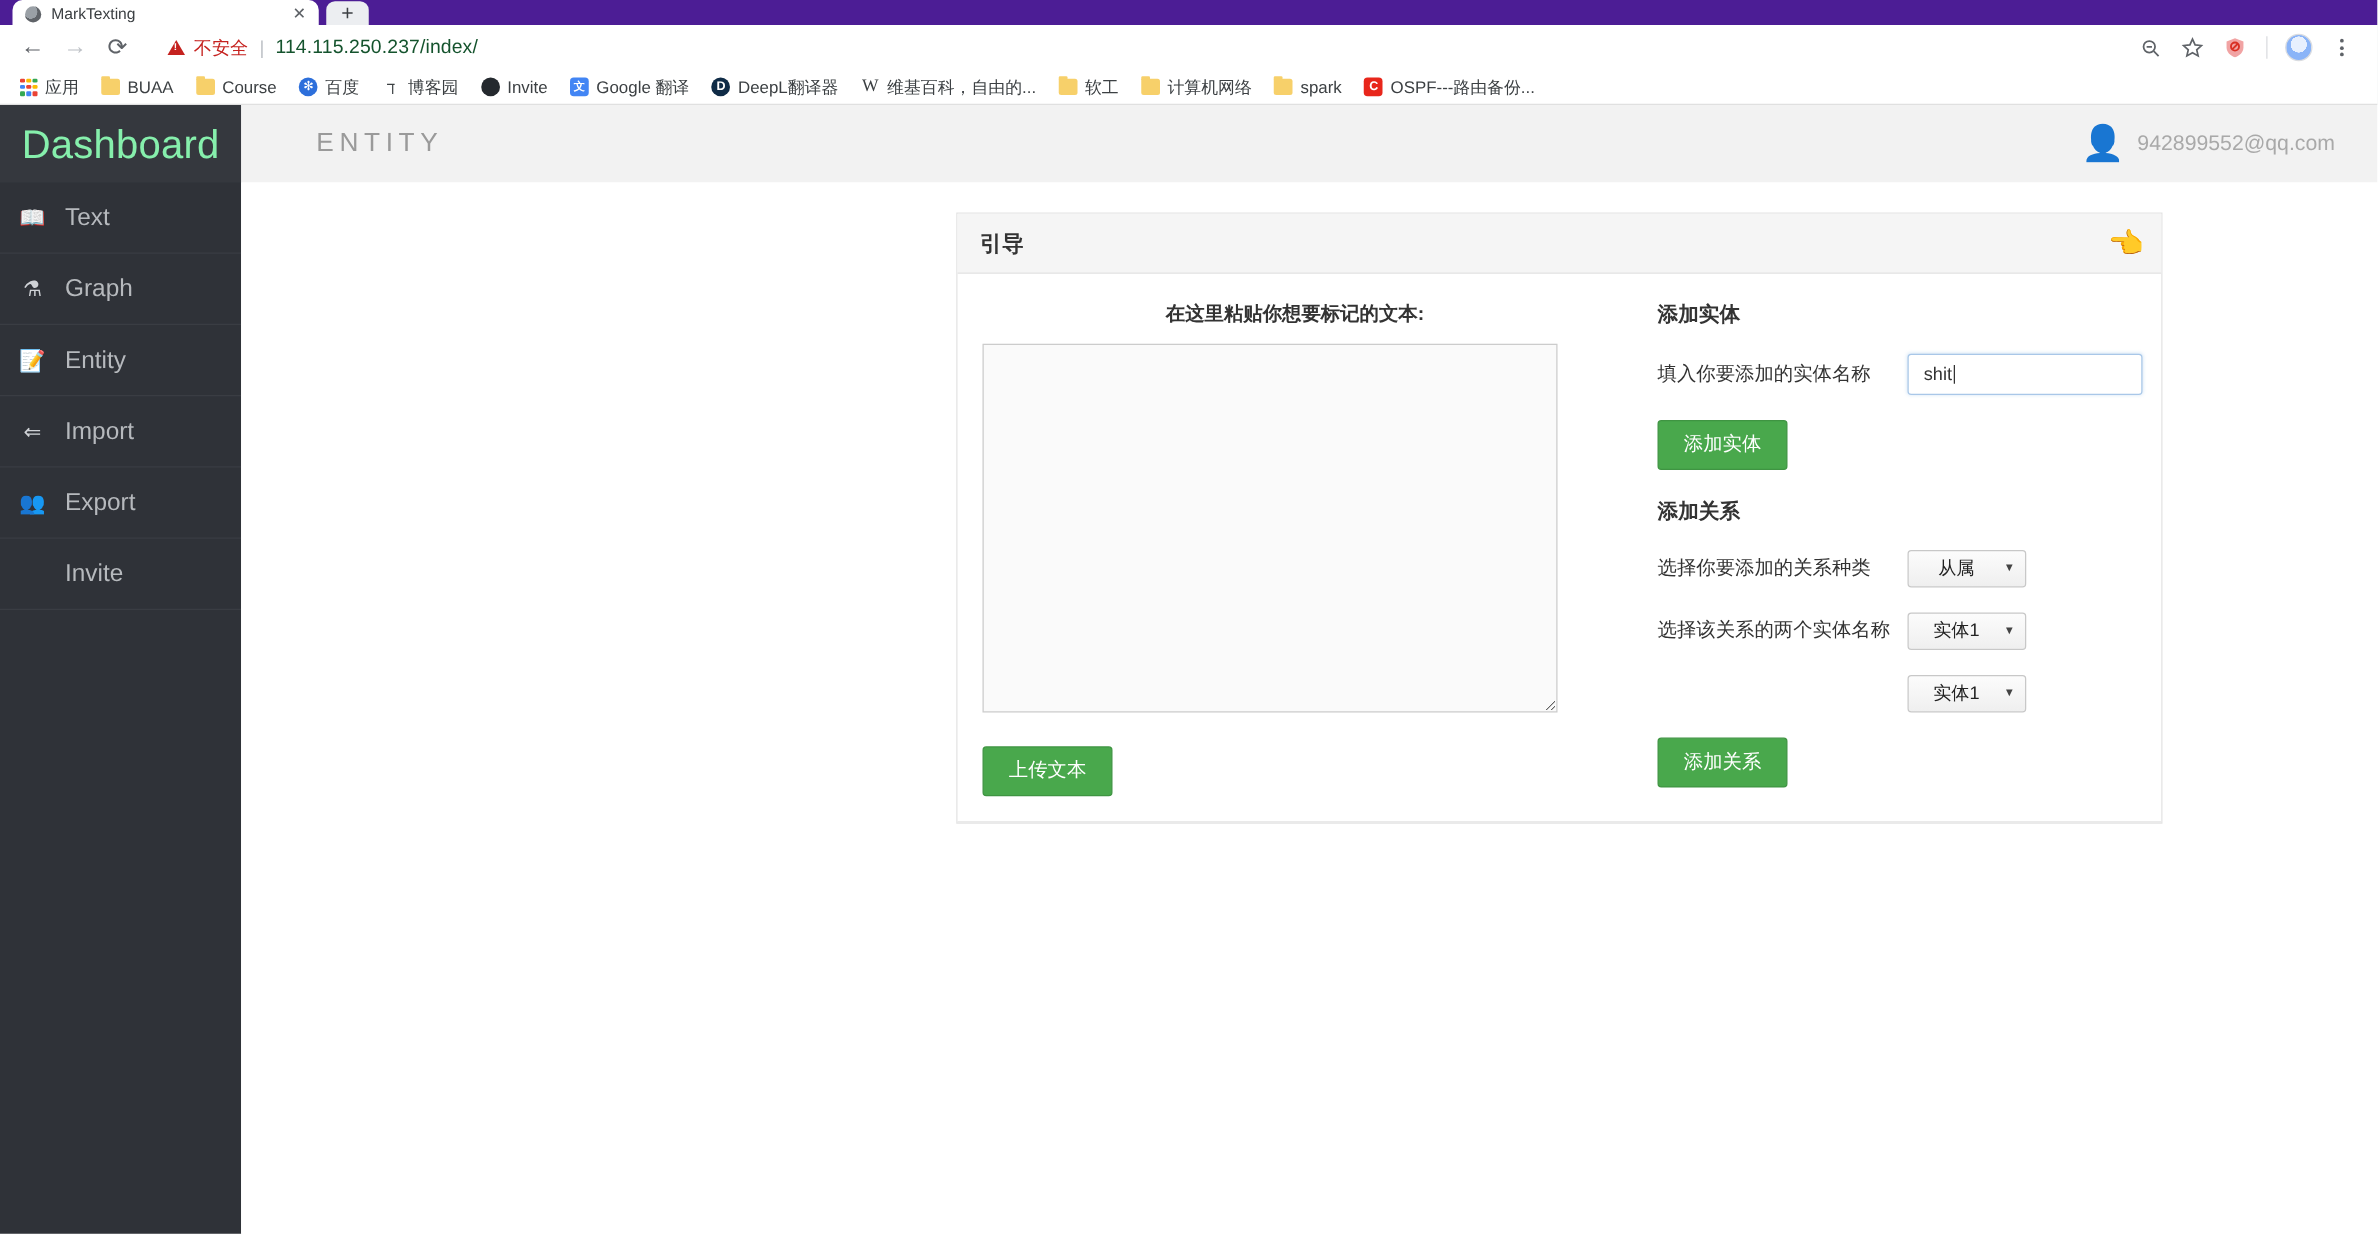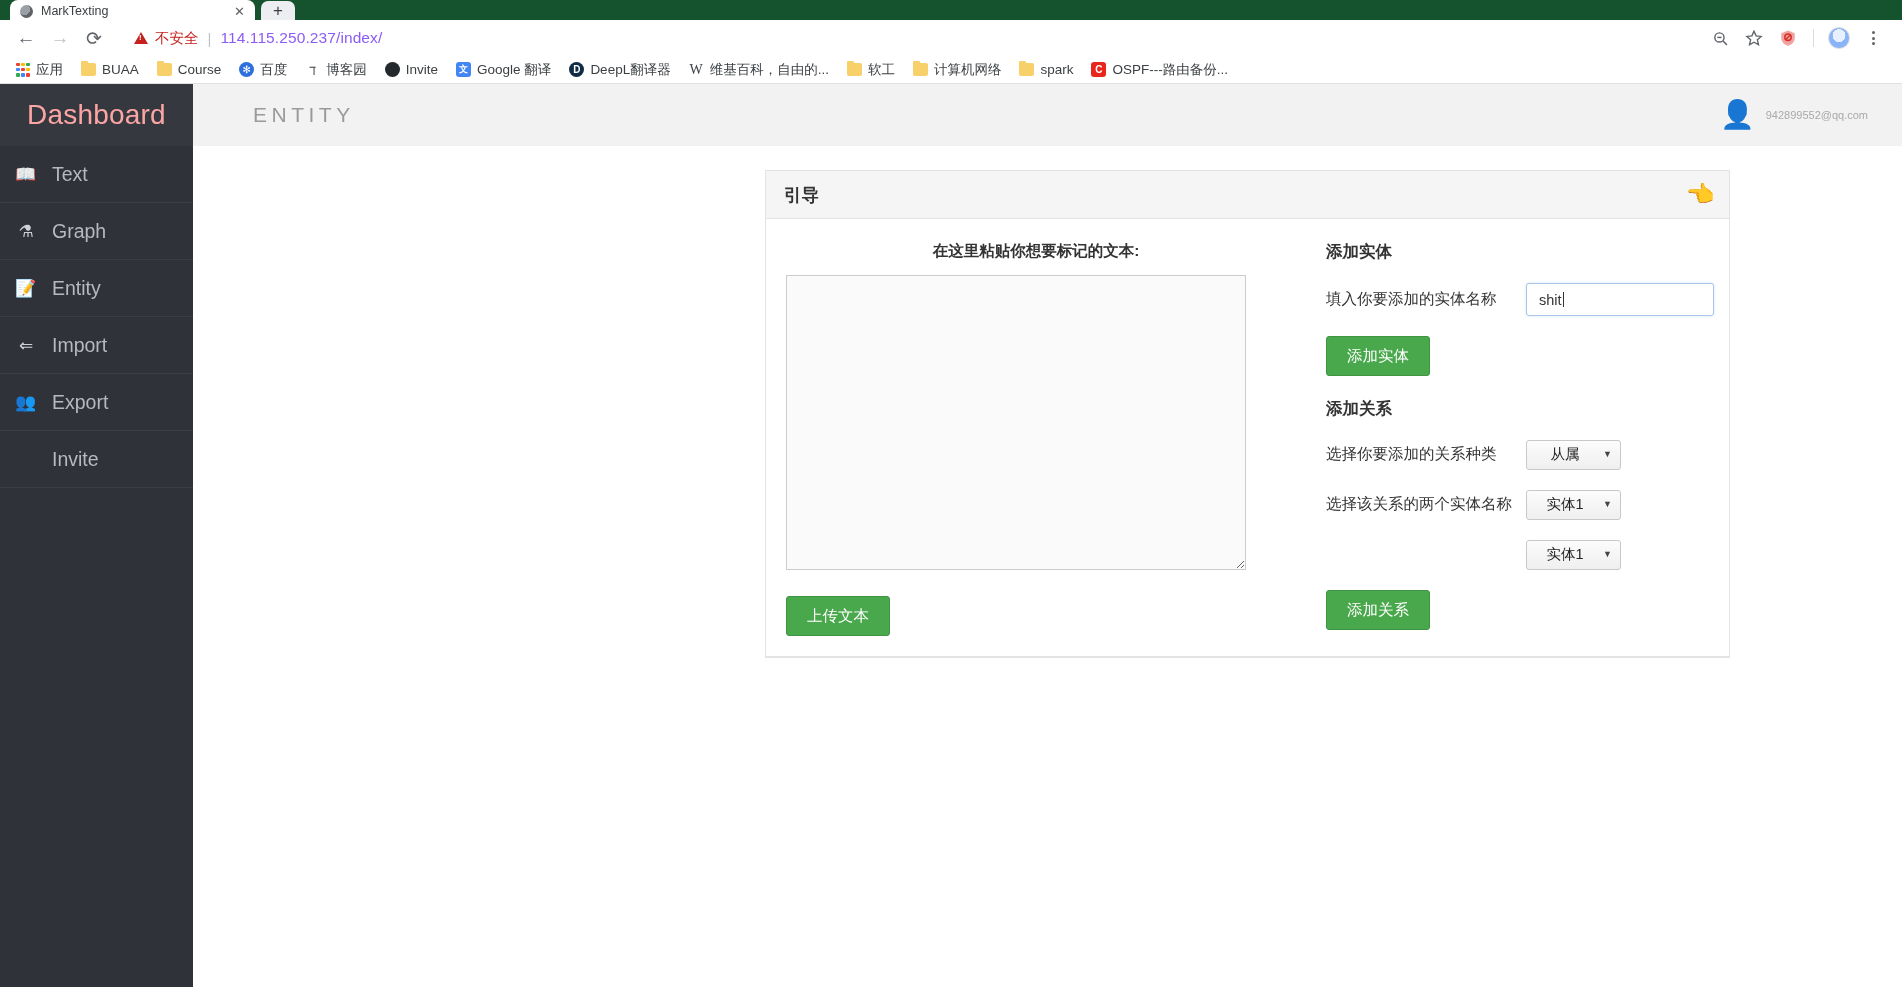--- a/index.html
+++ b/index.html
@@ -6,21 +6,21 @@
   html, body {
     width: 1902px; height: 993px;
     font-family: "Liberation Sans", "DejaVu Sans", sans-serif;
     background: #ffffff; overflow: hidden;
   }
 
   
   .browser { width: 1902px; background: #dee1e6; }
 
   .tabstrip {
-    height: 20px; background: #14532d; position: relative;
+    height: 20px; background: #4c1d95; position: relative;
     display: flex; align-items: flex-end; padding-left: 10px;
   }
   .tab {
     height: 20px; width: 245px; background: #ffffff;
     border-radius: 8px 8px 0 0; display: flex; align-items: center;
     padding: 0 10px; gap: 8px; position: relative;
   }
   .tab-favicon {
     width: 13px; height: 13px; border-radius: 50%;
     background: radial-gradient(circle at 35% 35%, #9aa0a6 0 45%, #5f6368 46% 100%);
@@ -55,21 +55,21 @@
     width: 0; height: 0; border-left: 7px solid transparent;
     border-right: 7px solid transparent; border-bottom: 12px solid #c5221f;
     position: relative;
   }
   .warn-tri::after {
     content: "!"; position: absolute; left: -2px; top: 2px; font-size: 8px;
     color: #fff; font-weight: bold; line-height: 1;
   }
   .notsecure { color: #c5221f; font-size: 14.5px; }
   .omni-sep { color: #bdc1c6; font-size: 15px; margin: 0 2px; }
-  .url { color: #8b5cf6; font-size: 15.5px; letter-spacing: .1px; }
+  .url { color: #14532d; font-size: 15.5px; letter-spacing: .1px; }
   .tb-icons { display: flex; align-items: center; gap: 4px; padding-right: 4px; }
   .tb-ico {
     width: 30px; height: 30px; display: flex; align-items: center;
     justify-content: center; color: #5f6368;
   }
   .tb-divider { width: 1px; height: 18px; background: #dadce0; margin: 0 6px; }
   .profile-av {
     width: 22px; height: 22px; border-radius: 50%;
     background: radial-gradient(circle at 50% 38%, #e8f0fe 0 40%, #8ab4f8 41% 100%);
     border: 1px solid #dadce0;
@@ -117,21 +117,21 @@
   
   .page { display: flex; height: 903px; background: #ffffff; }
 
   
   .sidebar { width: 193px; background: #2f3238; flex: 0 0 auto; position: relative; }
   .sb-brand {
     height: 62px; display: flex; align-items: center; justify-content: center;
     background: #35383e; position: relative;
   }
   .sb-brand-text {
-    font-size: 28px; color: #fca5a5; font-weight: 500; letter-spacing: .2px;
+    font-size: 32px; color: #86efac; font-weight: 500; letter-spacing: .2px;
   }
   .sb-arrow {
     position: absolute; right: -26px; top: 0; width: 0; height: 0;
     border-top: 31px solid transparent; border-bottom: 31px solid transparent;
     border-left: 26px solid #35383e;
   }
   .sb-item {
     height: 57px; display: flex; align-items: center; gap: 14px;
     padding-left: 14px; border-bottom: 1px solid #3a3d43;
     color: #b6b9bd; font-size: 19.5px;
@@ -146,21 +146,21 @@
   .content { flex: 1; background: #ffffff; position: relative; }
   .topbar {
     height: 62px; background: #f2f2f2; display: flex; align-items: center;
     justify-content: space-between; padding: 0 34px 0 60px;
   }
   .topbar-title {
     font-size: 21px; color: #9a9a9a; letter-spacing: 4.5px; font-weight: 300;
   }
   .user-box { display: flex; align-items: center; gap: 10px; }
   .user-ico { font-size: 28px; line-height: 1; }
-  .user-email { font-size: 11px; color: #a9a9a9; }
+  .user-email { font-size: 17px; color: #a9a9a9; }
 
   .canvas { background: #ffffff; height: 841px; padding-top: 24px; }
 
   .panel {
     width: 965px; margin-left: 572px;
     border: 1px solid #e3e3e3; background: #ffffff;
   }
   .panel-head {
     height: 48px; background: #f5f5f5; border-bottom: 1px solid #e3e3e3;
     display: flex; align-items: center; justify-content: space-between;

